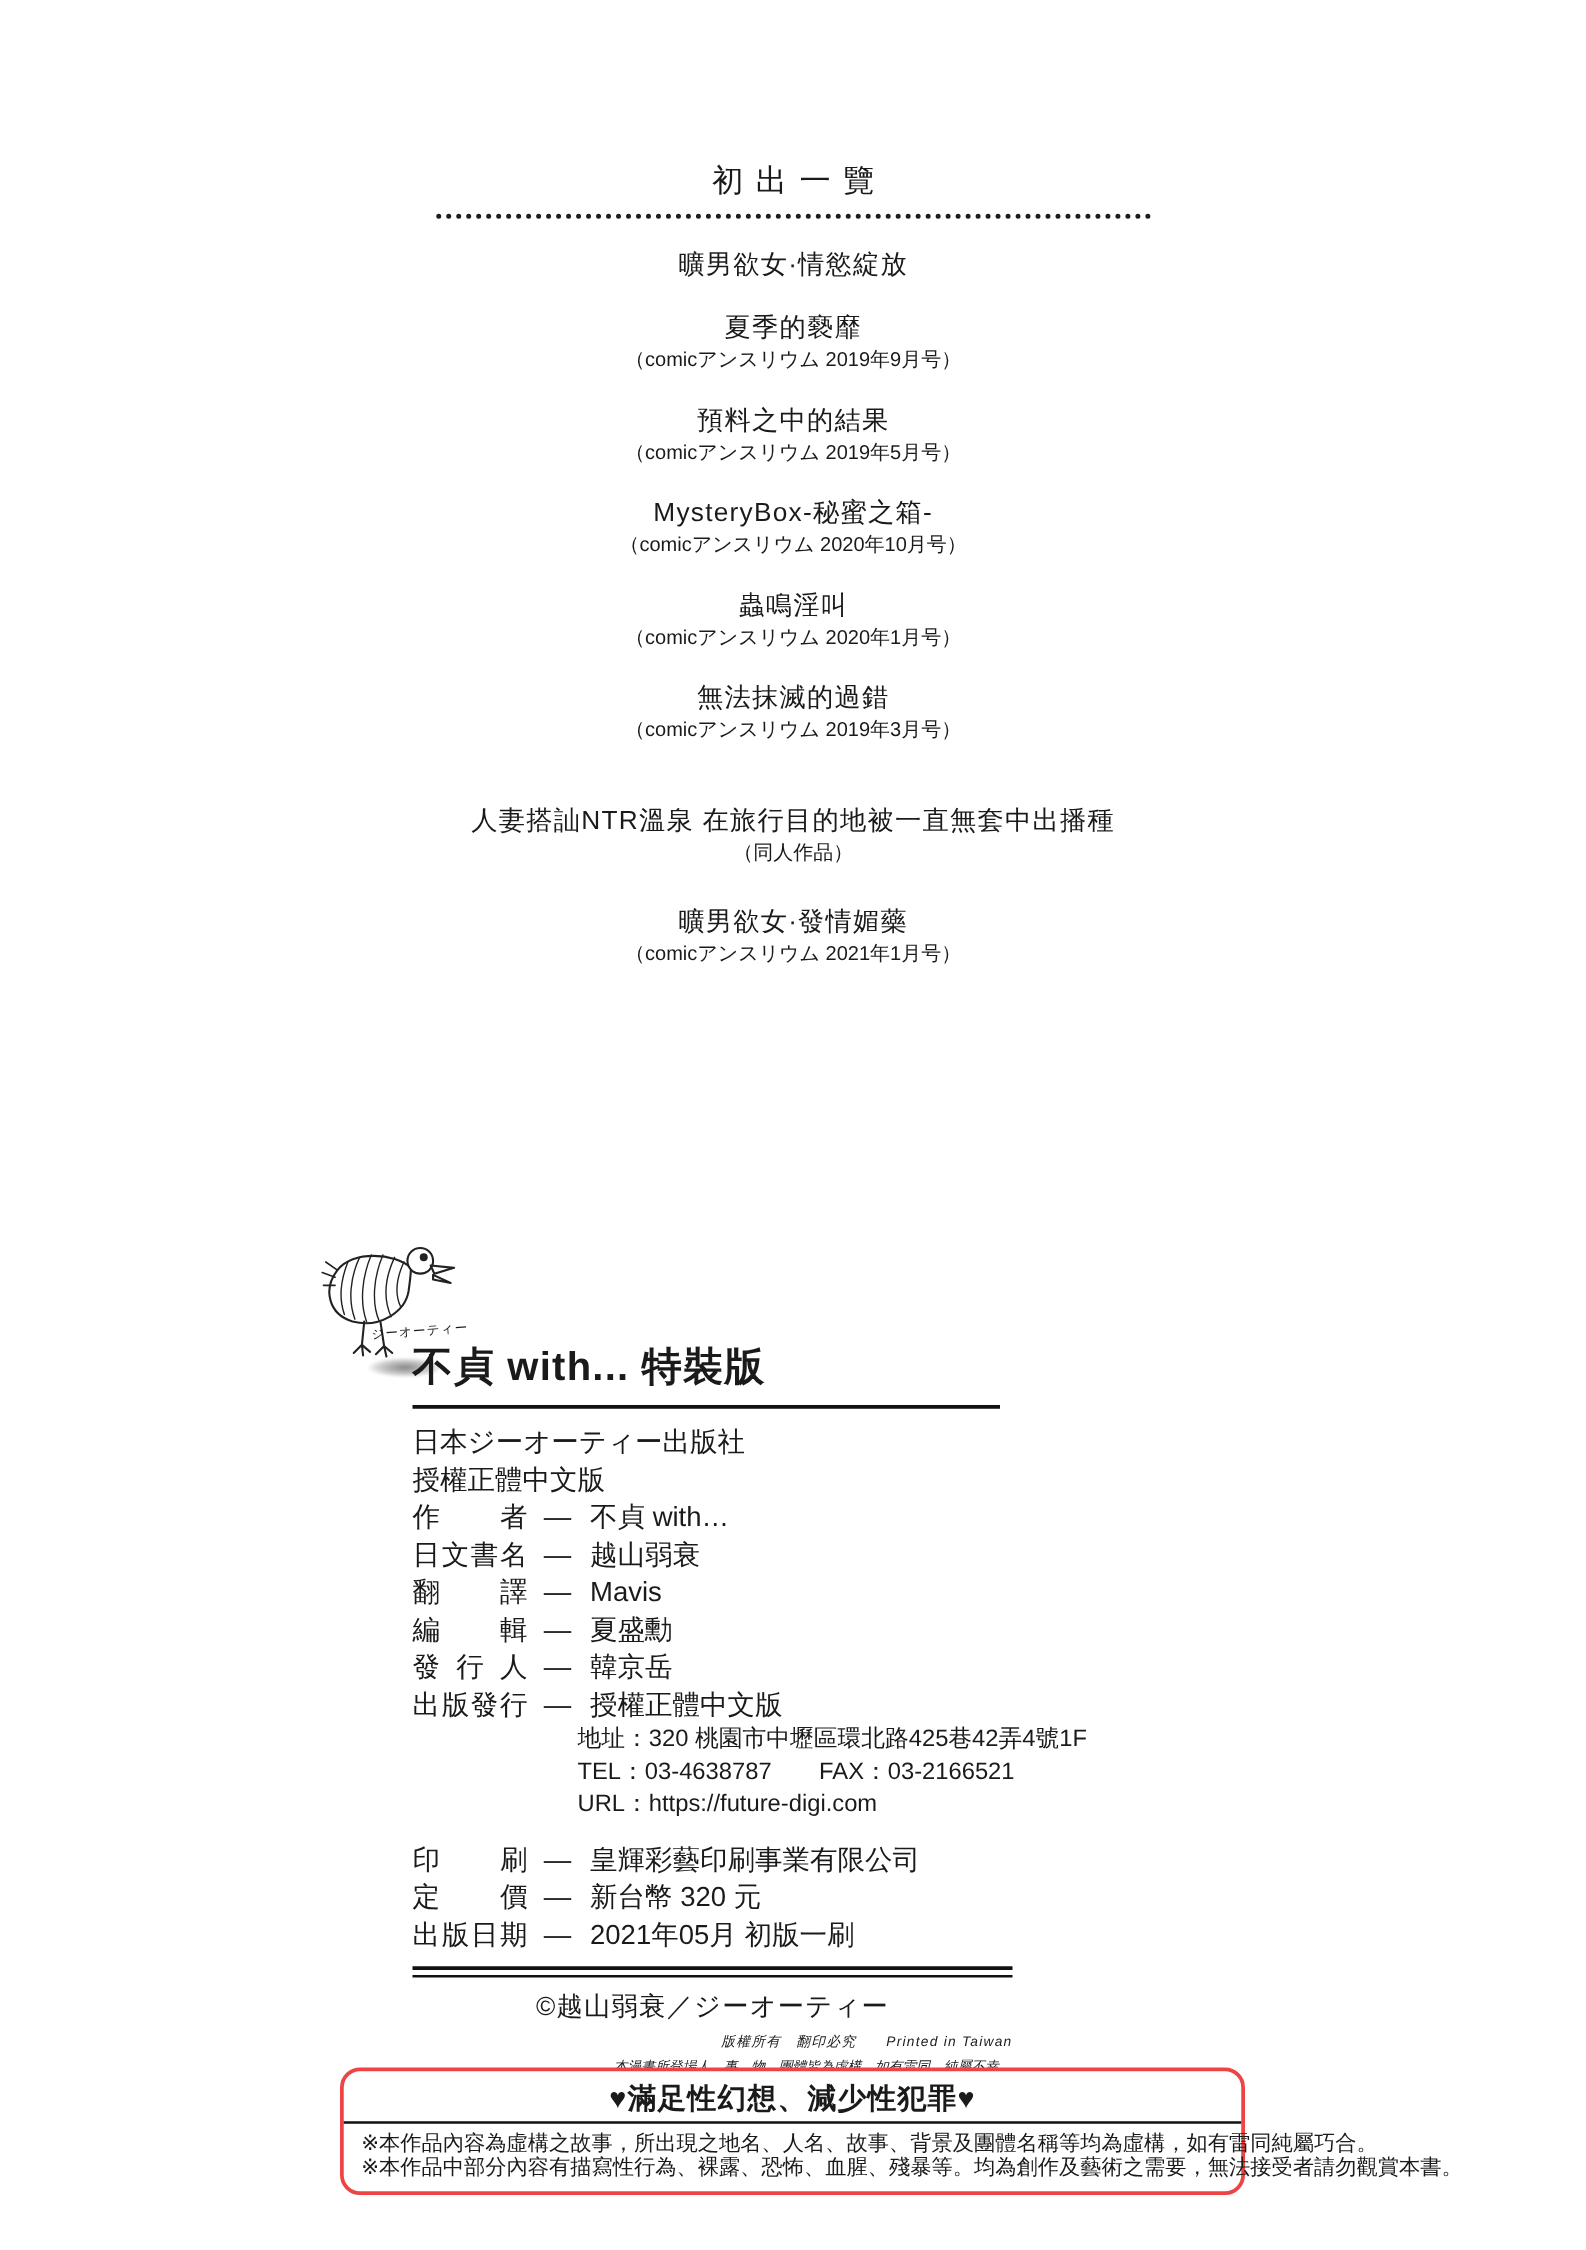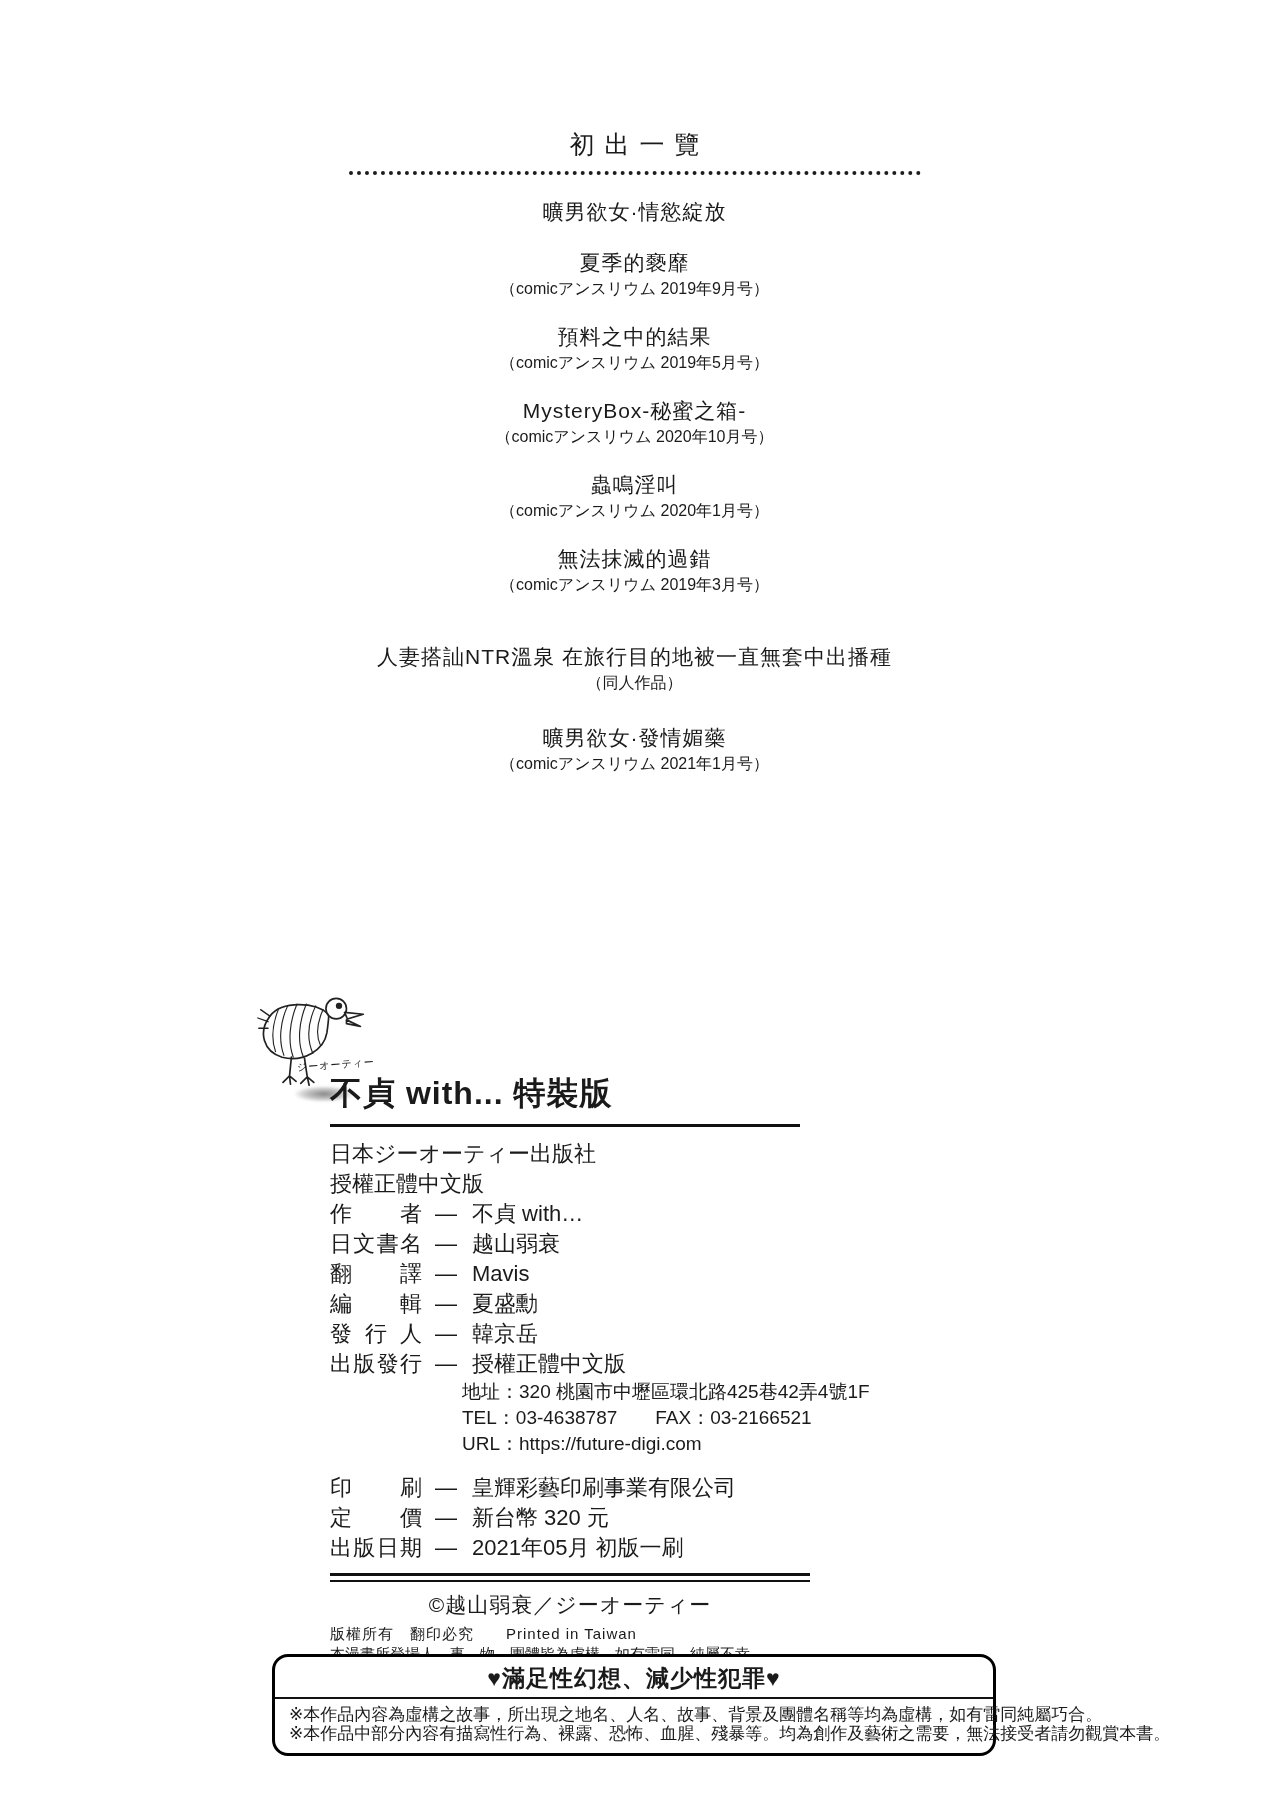--- a/index.html
+++ b/index.html
@@ -29,26 +29,26 @@
   .colophon{position:absolute;left:330px;top:1139px;width:480px;font-size:22px;}
   .pub-line{line-height:30px;}
   .crow{display:flex;line-height:30px;align-items:baseline;}
   .crow .lbl{width:92px;text-align:justify;text-align-last:justify;flex:none;}
   .crow .dash{flex:none;margin-left:10px;width:28px;text-align:center;}
   .crow .val{margin-left:12px;white-space:nowrap;}
   .addr{margin-left:132px;font-size:19px;line-height:26px;white-space:nowrap;}
   .gap-top{margin-top:16px;align-items:center;}
   .double-rule{margin-top:10px;border-top:3px solid #111;border-bottom:2px solid #111;height:4px;}
   .copyright{text-align:center;font-size:21px;margin-top:9px;letter-spacing:1px;}
-  .small-line{text-align:left;font-size:15px;line-height:20px;}
+  .small-line{text-align:right;font-size:11px;line-height:20px;font-style:italic;}
   .small-line.first{margin-top:5px;letter-spacing:1px;}
   .version{text-align:center;font-size:23px;margin-top:1px;letter-spacing:1px;}
   
   .notice{position:absolute;left:272px;top:1654px;width:724px;box-sizing:border-box;
-    border:3px solid #000000;border-radius:16px;padding:7px 14px 10px;background:#fff;}
+    border:3px solid #ef4444;border-radius:16px;padding:7px 14px 10px;background:#fff;}
   .notice-heading{font-size:23px;font-weight:bold;text-align:center;letter-spacing:1px;line-height:28px;}
   .notice-divider{border-top:2px solid #111;margin:5px -14px 6px;height:0;}
   .notice-line{font-size:17px;line-height:19px;white-space:nowrap;}
 </style>
 </head>
 <body>
 
 <div>
 
   <div class="toc">

